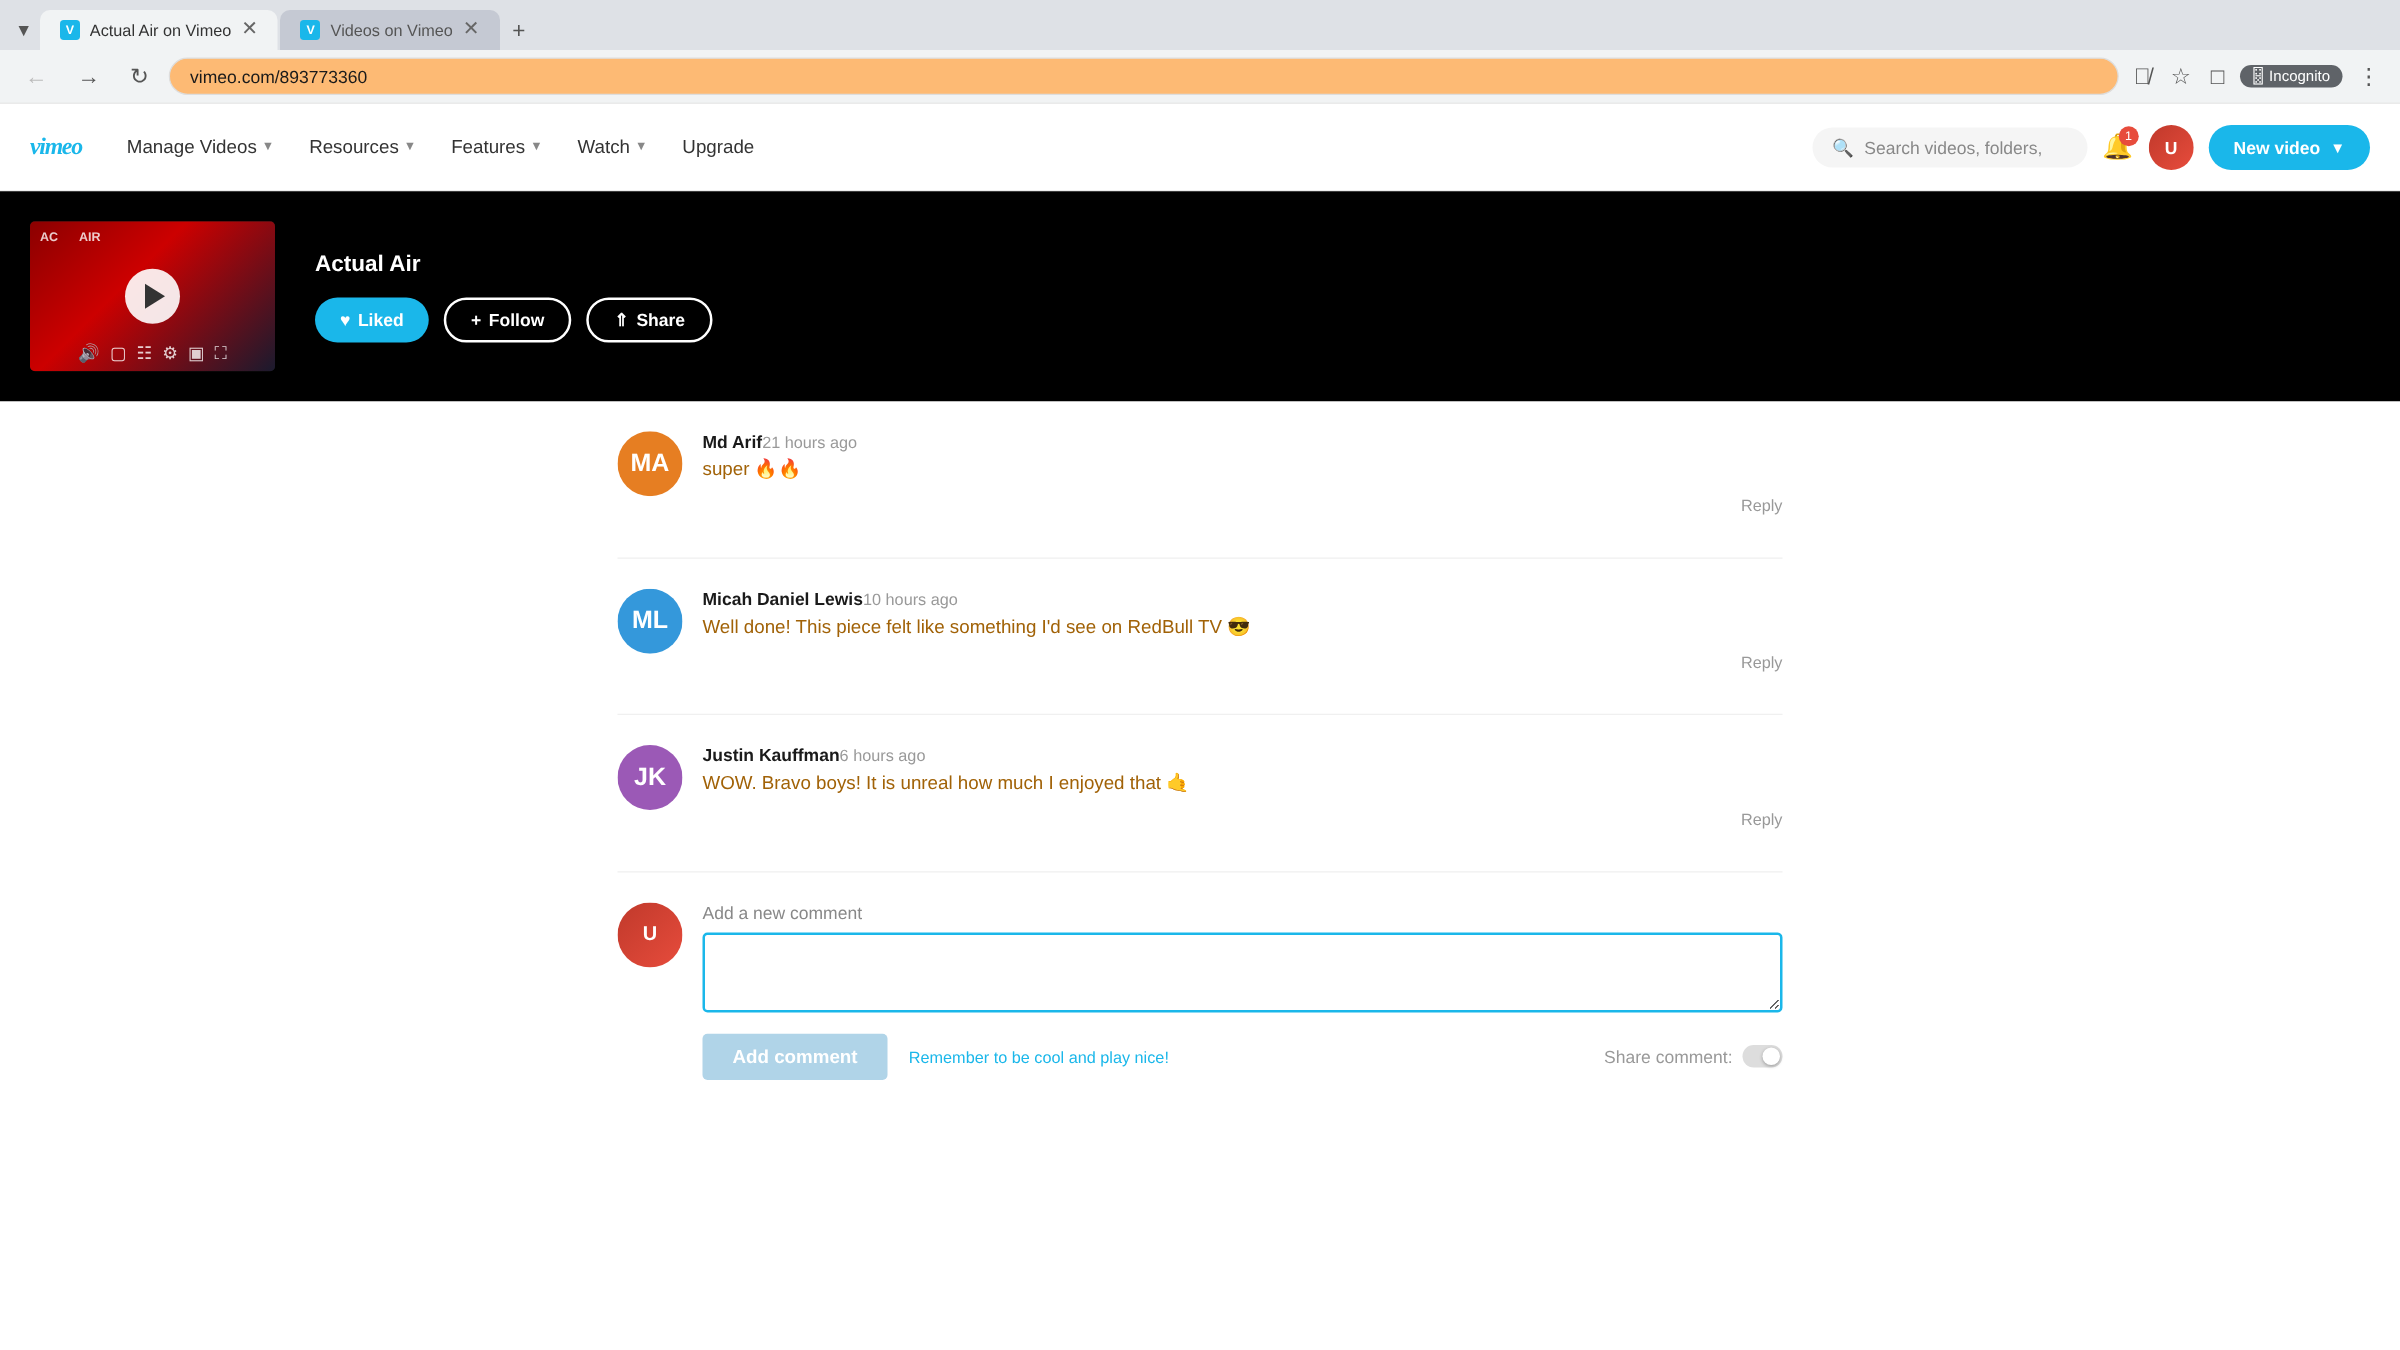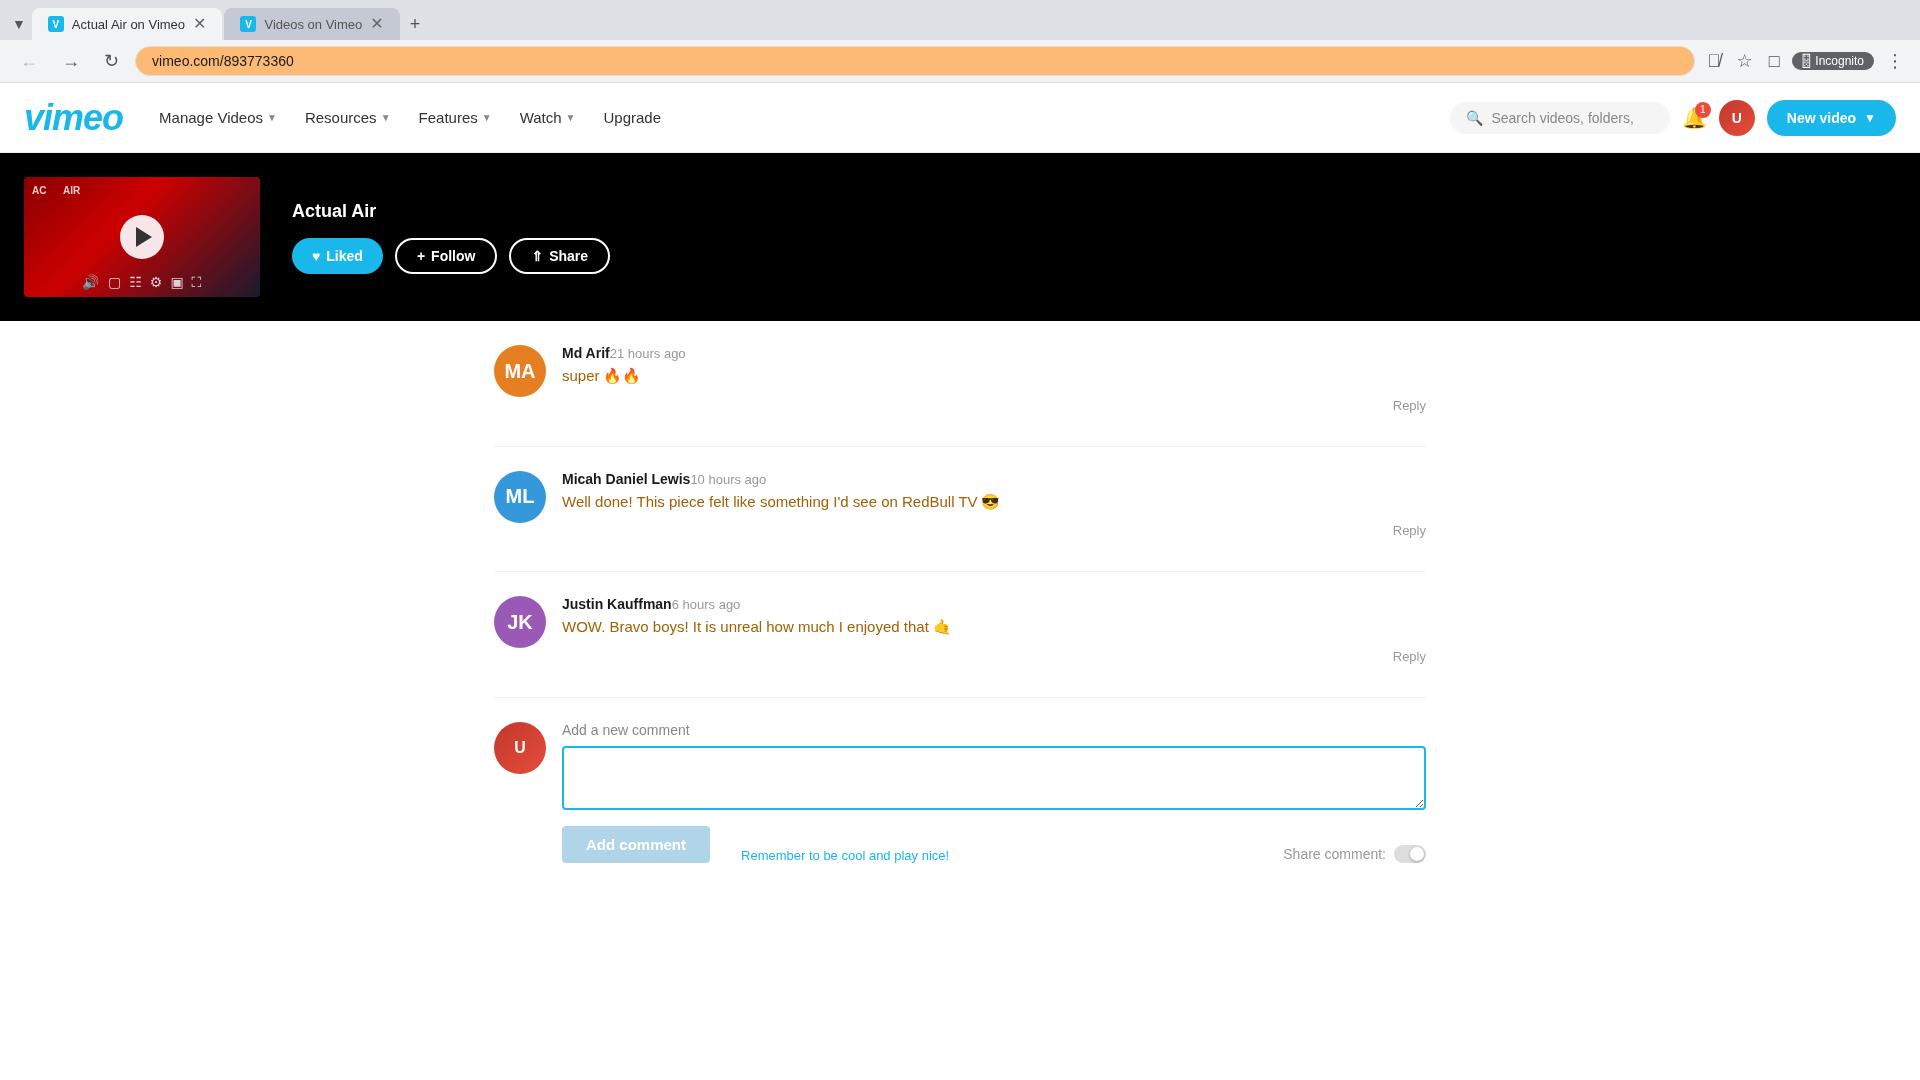--- a/index.html
+++ b/index.html
@@ -20,36 +20,36 @@
     .address-bar { display: flex; align-items: center; gap: 8px; padding: 6px 12px; background: #f1f3f4; }
     .nav-btn { background: none; border: none; cursor: pointer; color: #555; font-size: 18px; padding: 4px 8px; border-radius: 50%; }
     .nav-btn.disabled { color: #bbb; cursor: default; }
     .address-input { flex: 1; background: #fdba74; border: 1px solid #ddd; border-radius: 20px; padding: 6px 16px; font-size: 14px; color: #1a1a1a; }
     .address-actions { display: flex; align-items: center; gap: 8px; color: #555; font-size: 18px; }
     .address-action-btn { cursor: pointer; padding: 4px; }
     .incognito-badge { background: #5f6368; color: #fff; border-radius: 12px; padding: 2px 10px; font-size: 12px; display: flex; align-items: center; gap: 4px; }
 
     
     .vimeo-header { display: flex; align-items: center; padding: 0 24px; height: 70px; border-bottom: 1px solid #eee; background: #fff; }
-    .vimeo-logo { font-size: 36px; font-weight: 700; color: #1ab7ea; font-style: italic; letter-spacing: -1px; margin-right: 24px; }
+    .vimeo-logo { font-size: 19px; font-weight: 700; color: #1ab7ea; font-style: italic; letter-spacing: -1px; margin-right: 24px; font-family: Liberation Serif, serif; }
     .vimeo-logo span { color: #1ab7ea; }
     .nav-menu { display: flex; align-items: center; gap: 4px; flex: 1; }
     .nav-item { display: flex; align-items: center; gap: 4px; padding: 8px 12px; font-size: 15px; color: #333; cursor: pointer; border-radius: 4px; white-space: nowrap; }
     .nav-item .chevron { font-size: 10px; color: #888; }
     .search-bar { display: flex; align-items: center; background: #f5f5f5; border-radius: 20px; padding: 8px 16px; gap: 8px; width: 220px; color: #888; font-size: 14px; }
     .header-actions { display: flex; align-items: center; gap: 12px; }
     .notif-btn { position: relative; cursor: pointer; color: #555; font-size: 20px; }
     .notif-badge { position: absolute; top: -4px; right: -4px; background: #e74c3c; color: #fff; border-radius: 50%; width: 16px; height: 16px; font-size: 10px; display: flex; align-items: center; justify-content: center; }
     .avatar { width: 36px; height: 36px; border-radius: 50%; background: #c0392b; overflow: hidden; cursor: pointer; }
     .new-video-btn { background: #1ab7ea; color: #fff; border: none; border-radius: 20px; padding: 10px 20px; font-size: 14px; font-weight: 600; cursor: pointer; display: flex; align-items: center; gap: 8px; white-space: nowrap; }
     .new-video-btn .arrow { font-size: 12px; }
 
     
     .video-banner { display: flex; align-items: center; background: #000; padding: 24px 24px; gap: 32px; }
-    .video-thumb { width: 236px; height: 120px; background: #1a1a1a; border-radius: 4px; overflow: hidden; position: relative; flex-shrink: 0; text-align: right; }
+    .video-thumb { width: 196px; height: 120px; background: #1a1a1a; border-radius: 4px; overflow: hidden; position: relative; flex-shrink: 0; text-align: right; }
     .video-thumb-overlay { position: absolute; inset: 0; display: flex; align-items: center; justify-content: center; }
     .play-btn-circle { width: 44px; height: 44px; background: rgba(255,255,255,0.9); border-radius: 50%; display: flex; align-items: center; justify-content: center; cursor: pointer; }
     .play-icon { width: 0; height: 0; border-left: 16px solid #333; border-top: 10px solid transparent; border-bottom: 10px solid transparent; margin-left: 4px; }
     .video-thumb-bg { position: absolute; inset: 0; background: linear-gradient(135deg, #8B0000 0%, #cc0000 40%, #1a1a2e 100%); }
     .video-thumb-text { position: absolute; top: 8px; left: 8px; color: #fff; font-size: 10px; font-weight: 700; opacity: 0.8; }
     .video-controls { position: absolute; bottom: 6px; left: 0; right: 0; display: flex; justify-content: center; gap: 8px; }
     .video-ctrl-icon { color: rgba(255,255,255,0.8); font-size: 14px; cursor: pointer; }
 
     .video-info { flex: 1; }
     .video-title { color: #fff; font-size: 18px; font-weight: 600; margin-bottom: 16px; }
@@ -72,21 +72,21 @@
     .comment-reply { text-align: right; margin-top: 8px; }
     .reply-link { font-size: 13px; color: #999; cursor: pointer; }
     .comment-divider { border: none; border-top: 1px solid #f0f0f0; margin: 8px 0 24px; }
 
     
     .new-comment-section { display: flex; gap: 16px; margin-top: 8px; }
     .new-comment-avatar { width: 52px; height: 52px; border-radius: 50%; flex-shrink: 0; overflow: hidden; }
     .new-comment-form { flex: 1; }
     .new-comment-label { font-size: 14px; color: #888; margin-bottom: 8px; }
     .new-comment-input { width: 100%; border: 2px solid #1ab7ea; border-radius: 4px; padding: 12px 16px; font-size: 15px; color: #333; min-height: 60px; resize: vertical; outline: none; }
-    .new-comment-actions { display: flex; align-items: flex-end; gap: 31px; margin-top: 12px; }
+    .new-comment-actions { display: flex; align-items: center; gap: 17px; margin-top: 12px; }
     .add-comment-btn { background: #b0d4e8; color: #fff; border: none; border-radius: 4px; padding: 10px 24px; font-size: 15px; font-weight: 600; cursor: pointer; }
     .remember-text { font-size: 13px; color: #1ab7ea; cursor: pointer; }
     .share-comment { display: flex; align-items: center; gap: 8px; margin-left: auto; font-size: 14px; color: #999; }
     .share-toggle { width: 32px; height: 18px; background: #ddd; border-radius: 9px; cursor: pointer; position: relative; }
     .share-toggle-knob { width: 14px; height: 14px; background: #fff; border-radius: 50%; position: absolute; top: 2px; right: 2px; box-shadow: 0 1px 3px rgba(0,0,0,0.3); }
   </style>
 </head>
 <body>
 
 <div class="browser-chrome">

